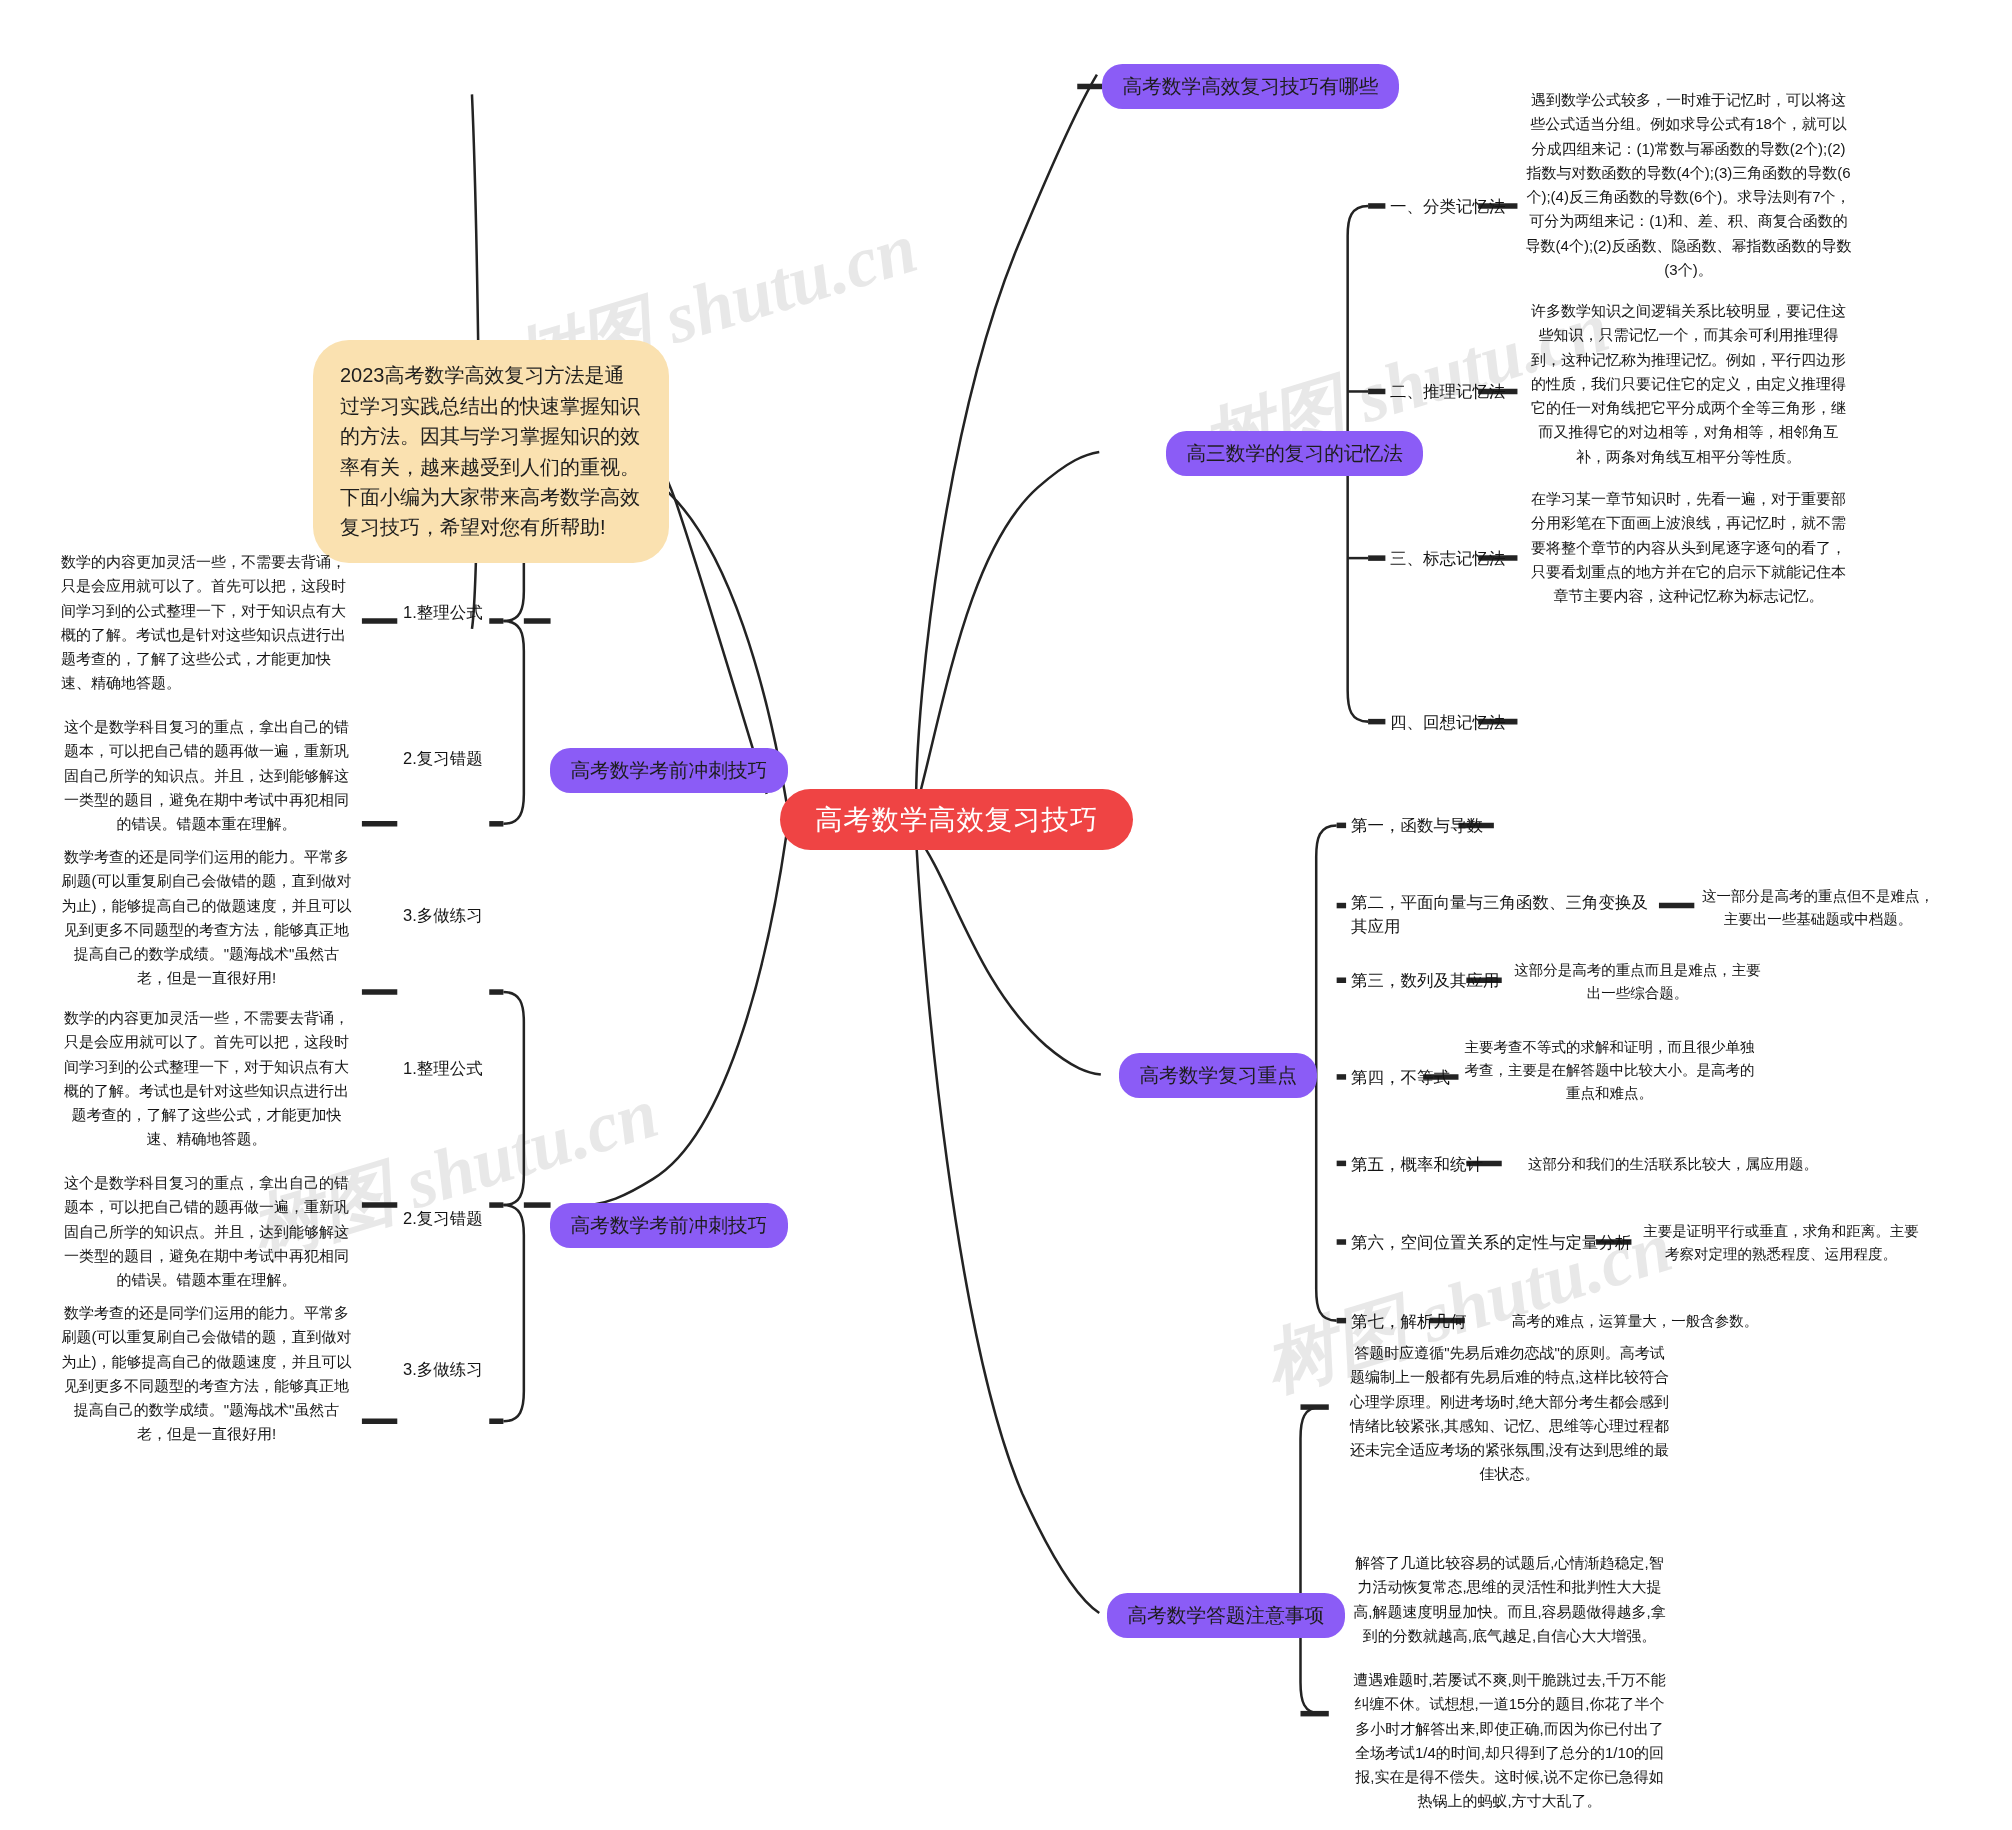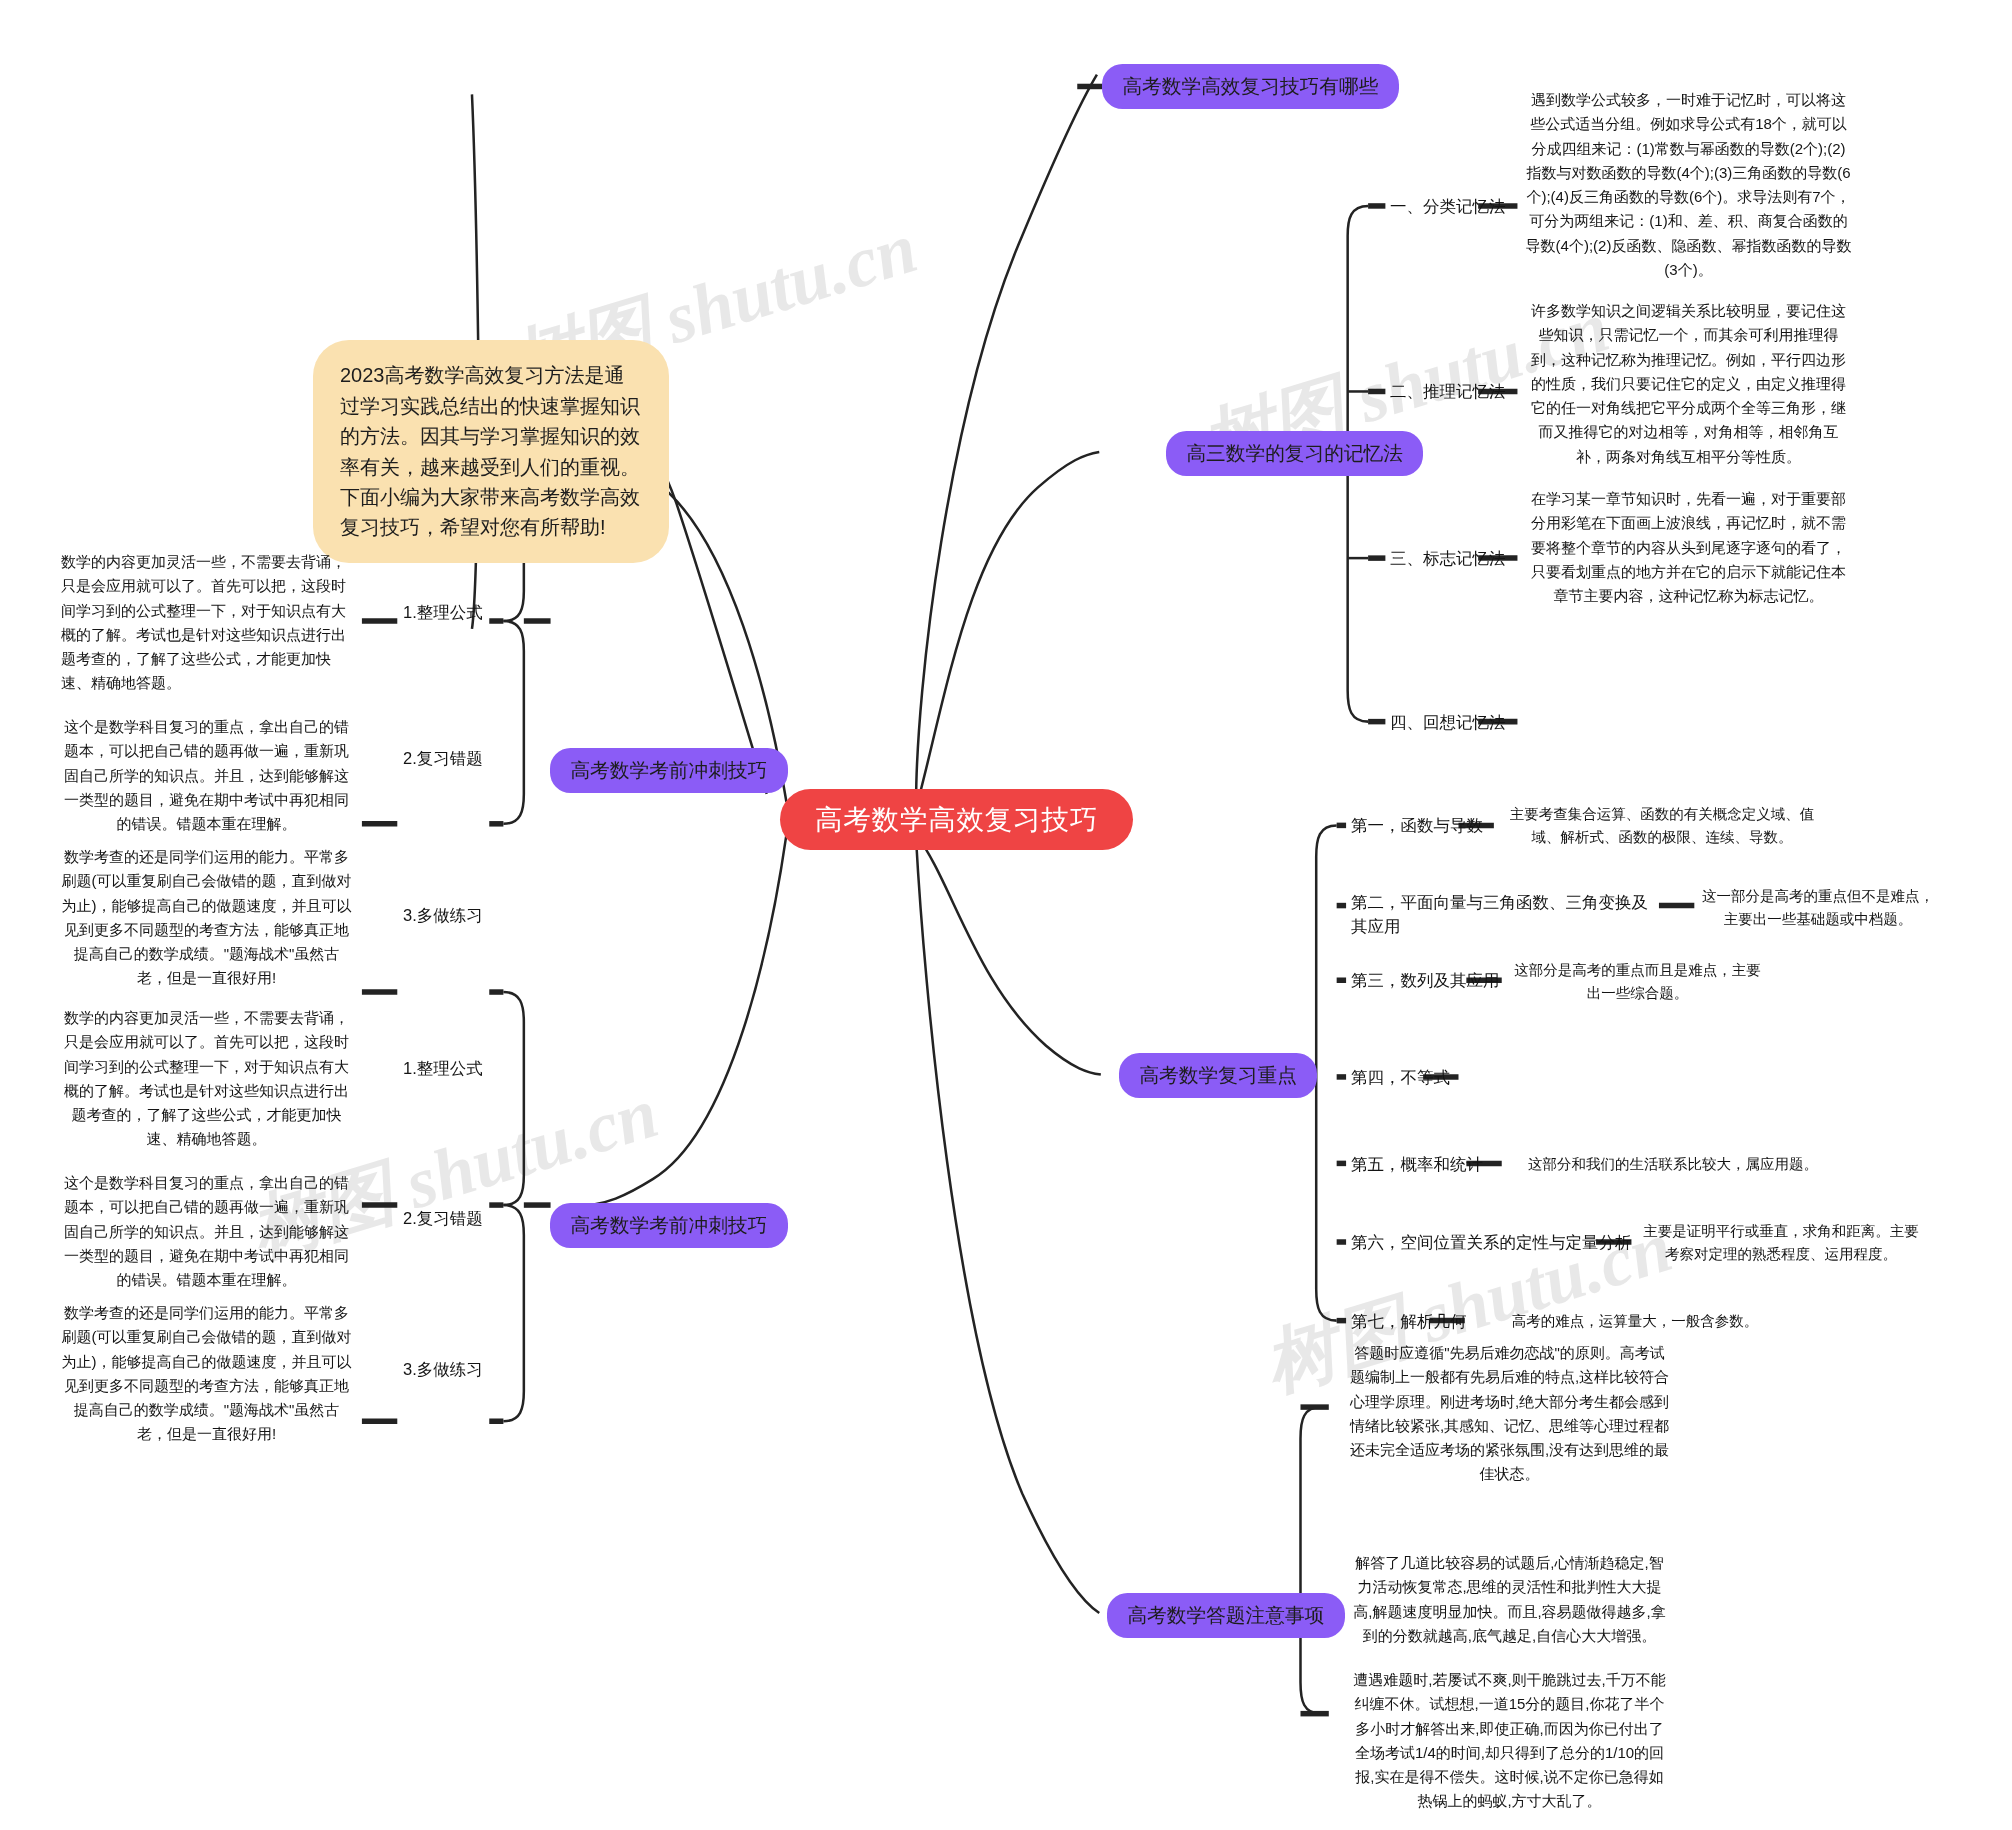--- a/index.html
+++ b/index.html
@@ -175,29 +175,29 @@
   <div class="node para" style="left:1524px;top:299px;width:329px;">许多数学知识之间逻辑关系比较明显，要记住这些知识，只需记忆一个，而其余可利用推理得到，这种记忆称为推理记忆。例如，平行四边形的性质，我们只要记住它的定义，由定义推理得它的任一对角线把它平分成两个全等三角形，继而又推得它的对边相等，对角相等，相邻角互补，两条对角线互相平分等性质。</div>
 
   <div class="node leaf-label" style="left:1390px;top:547px;">三、标志记忆法</div>
   <div class="node para" style="left:1524px;top:487px;width:329px;">在学习某一章节知识时，先看一遍，对于重要部分用彩笔在下面画上波浪线，再记忆时，就不需要将整个章节的内容从头到尾逐字逐句的看了，只要看划重点的地方并在它的启示下就能记住本章节主要内容，这种记忆称为标志记忆。</div>
 
   <div class="node leaf-label" style="left:1390px;top:711px;">四、回想记忆法</div>
 
   <div class="node branch" style="left:1119px;top:1053px;">高考数学复习重点</div>
 
   <div class="node leaf-label" style="left:1351px;top:814px;">第一，函数与导数</div>
-  <div class="node para sm" style="left:1500px;top:803px;width:324px;">主要考查集合运算、函数的有关概念定义域、值域、解析式、函数的极限、连续、导数。</div>
 
   <div class="node leaf-label wrap" style="left:1351px;top:891px;width:308px;">第二，平面向量与三角函数、三角变换及其应用</div>
   <div class="node para sm" style="left:1700px;top:885px;width:236px;">这一部分是高考的重点但不是难点，主要出一些基础题或中档题。</div>
 
   <div class="node leaf-label" style="left:1351px;top:969px;">第三，数列及其应用</div>
   <div class="node para sm" style="left:1508px;top:959px;width:259px;">这部分是高考的重点而且是难点，主要出一些综合题。</div>
 
   <div class="node leaf-label" style="left:1351px;top:1066px;">第四，不等式</div>
+  <div class="node para sm" style="left:1464px;top:1036px;width:291px;">主要考查不等式的求解和证明，而且很少单独考查，主要是在解答题中比较大小。是高考的重点和难点。</div>
 
   <div class="node leaf-label" style="left:1351px;top:1153px;">第五，概率和统计</div>
   <div class="node para sm" style="left:1508px;top:1153px;width:330px;">这部分和我们的生活联系比较大，属应用题。</div>
 
   <div class="node leaf-label" style="left:1351px;top:1231px;">第六，空间位置关系的定性与定量分析</div>
   <div class="node para sm" style="left:1637px;top:1220px;width:288px;">主要是证明平行或垂直，求角和距离。主要考察对定理的熟悉程度、运用程度。</div>
 
   <div class="node leaf-label" style="left:1351px;top:1310px;">第七，解析几何</div>
   <div class="node para sm" style="left:1470px;top:1310px;width:330px;">高考的难点，运算量大，一般含参数。</div>
 

